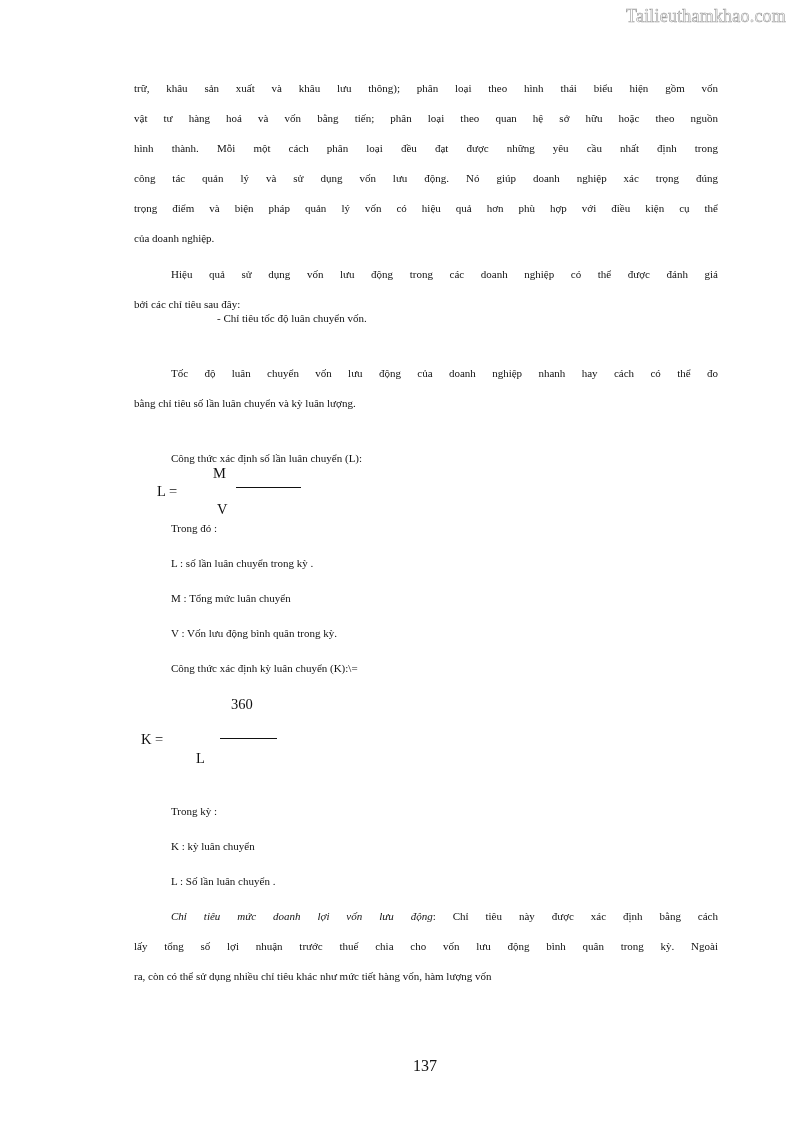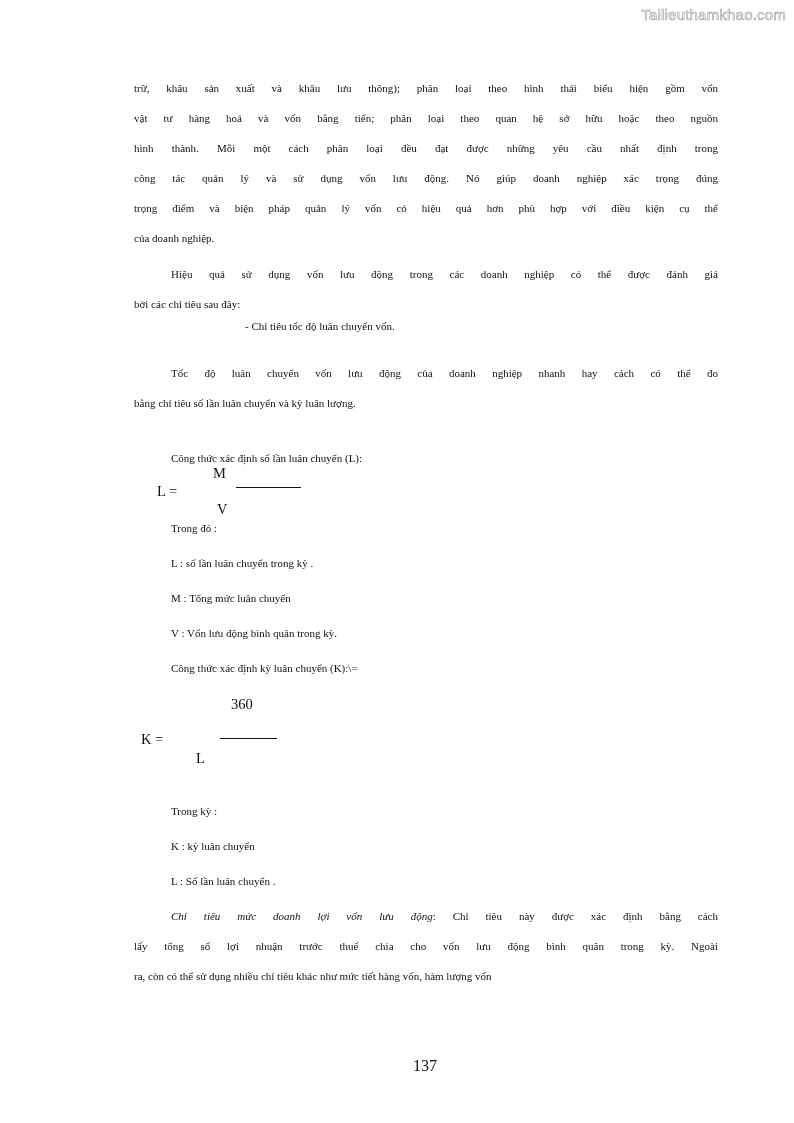--- a/index.html
+++ b/index.html
@@ -1,19 +1,19 @@
 <!DOCTYPE html>
 <html><head>
   <meta charset="utf-8">
   <style>
     html, body { margin: 0; padding: 0; background: #ffffff; }
     body { width: 794px; height: 1123px; position: relative; overflow: hidden;
            font-family: "Liberation Serif", "DejaVu Serif", serif; color: #111111; }
-    .watermark { position: absolute; top: 6px; right: 8px; font-family: Liberation Sans, sans-serif;
-                 font-size: 15px; color: #ffffff; -webkit-text-stroke: 0.6px #9a9a9a; letter-spacing: 0.2px; margin-left: 36px; }
+    .watermark { position: absolute; top: 6px; right: 8px; font-family: Liberation Serif, serif;
+                 font-size: 18px; color: #ffffff; -webkit-text-stroke: 0.6px #9a9a9a; letter-spacing: 0.2px; margin-left: 36px; }
     .line { position: absolute; font-size: 11px; white-space: nowrap; line-height: 20px; }
     .just { left: 134px; width: 584px; text-align: justify; text-align-last: justify; }
     .ind { left: 171px; }
     .small { font-size: 14.5px; }
     .frac-line { position: absolute; height: 1px; background: #111111; }
     .page-num { position: absolute; top: 1057px; left: 0; width: 850px; text-align: center; font-size: 16px; }
     em { font-style: italic; }
   </style>
 </head>
 <body>
@@ -23,21 +23,21 @@
 <div class="line just" style="top:78px;">trữ, khâu sản xuất và khâu lưu thông); phân loại theo hình thái biểu hiện gồm vốn</div>
 <div class="line just" style="top:108px;">vật tư hàng hoá và vốn bằng tiến; phân loại theo quan hệ sở hữu hoặc theo nguồn</div>
 <div class="line just" style="top:138px;">hình thành. Mỗi một cách phân loại đều đạt được những yêu cầu nhất định trong</div>
 <div class="line just" style="top:168px;">công tác quản lý và sử dụng vốn lưu động. Nó giúp doanh nghiệp xác trọng đúng</div>
 <div class="line just" style="top:198px;">trọng điểm và biện pháp quản lý vốn có hiệu quả hơn phù hợp với điều kiện cụ thể</div>
 <div class="line" style="top:228px; left:134px;">của doanh nghiệp.</div>
 
 <div class="line just" style="top:264px; left:171px; width:547px;">Hiệu quả sử dụng vốn lưu động trong các doanh nghiệp có thể được đánh giá</div>
 <div class="line" style="top:294px; left:134px;">bởi các chỉ tiêu sau đây:</div>
 
-<div class="line" style="top:316px; left:217px;margin-left:28px;">- Chỉ tiêu tốc độ luân chuyển vốn.</div>
+<div class="line" style="top:308px; left:217px;">- Chỉ tiêu tốc độ luân chuyển vốn.</div>
 
 <div class="line just" style="top:363px; left:171px; width:547px;">Tốc độ luân chuyển vốn lưu động của doanh nghiệp nhanh hay cách có thể đo</div>
 <div class="line" style="top:393px; left:134px;">bằng chỉ tiêu số lần luân chuyển và kỳ luân lượng.</div>
 
 <div class="line ind" style="top:448px;">Công thức xác định số lần luân chuyển (L):</div>
 <div>
   <div class="line small" style="top:481px; left:157px;">L  =</div>
   <div class="line small" style="top:463px; left:213px;">M</div>
   <div class="frac-line" style="top:487px; left:236px; width:65px;"></div>
   <div class="line small" style="top:499px; left:217px;">V</div>

